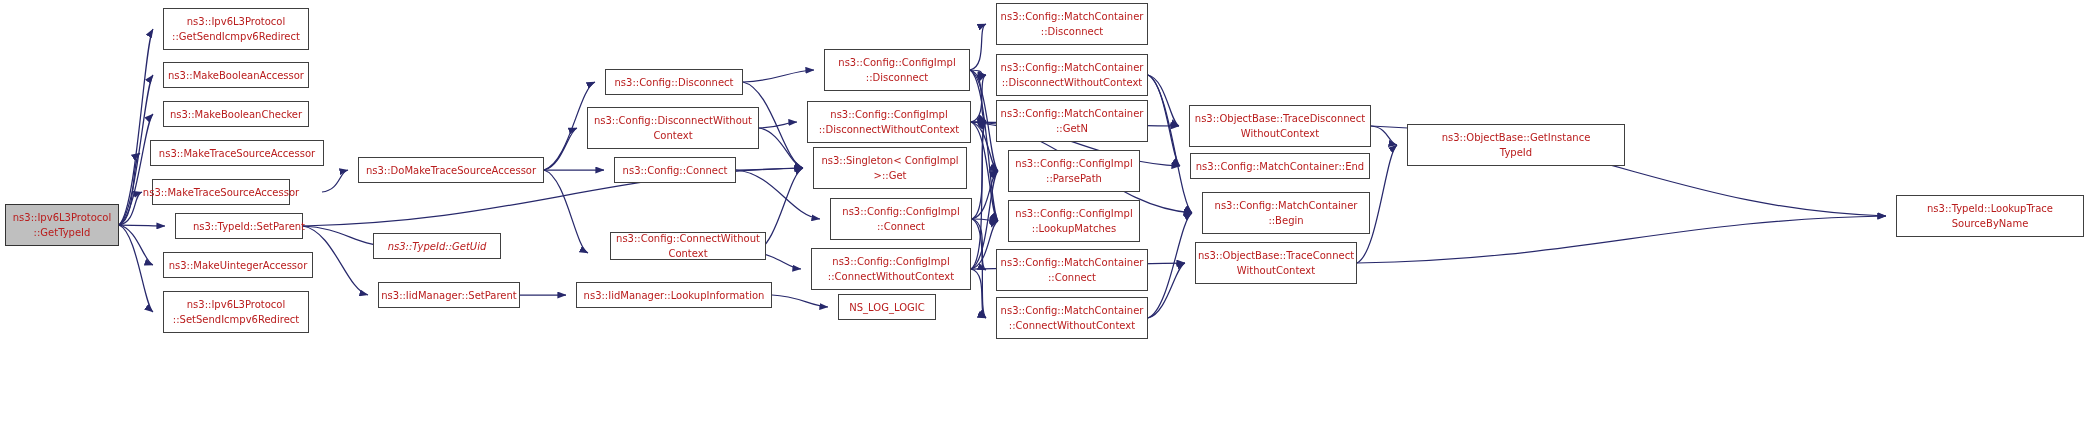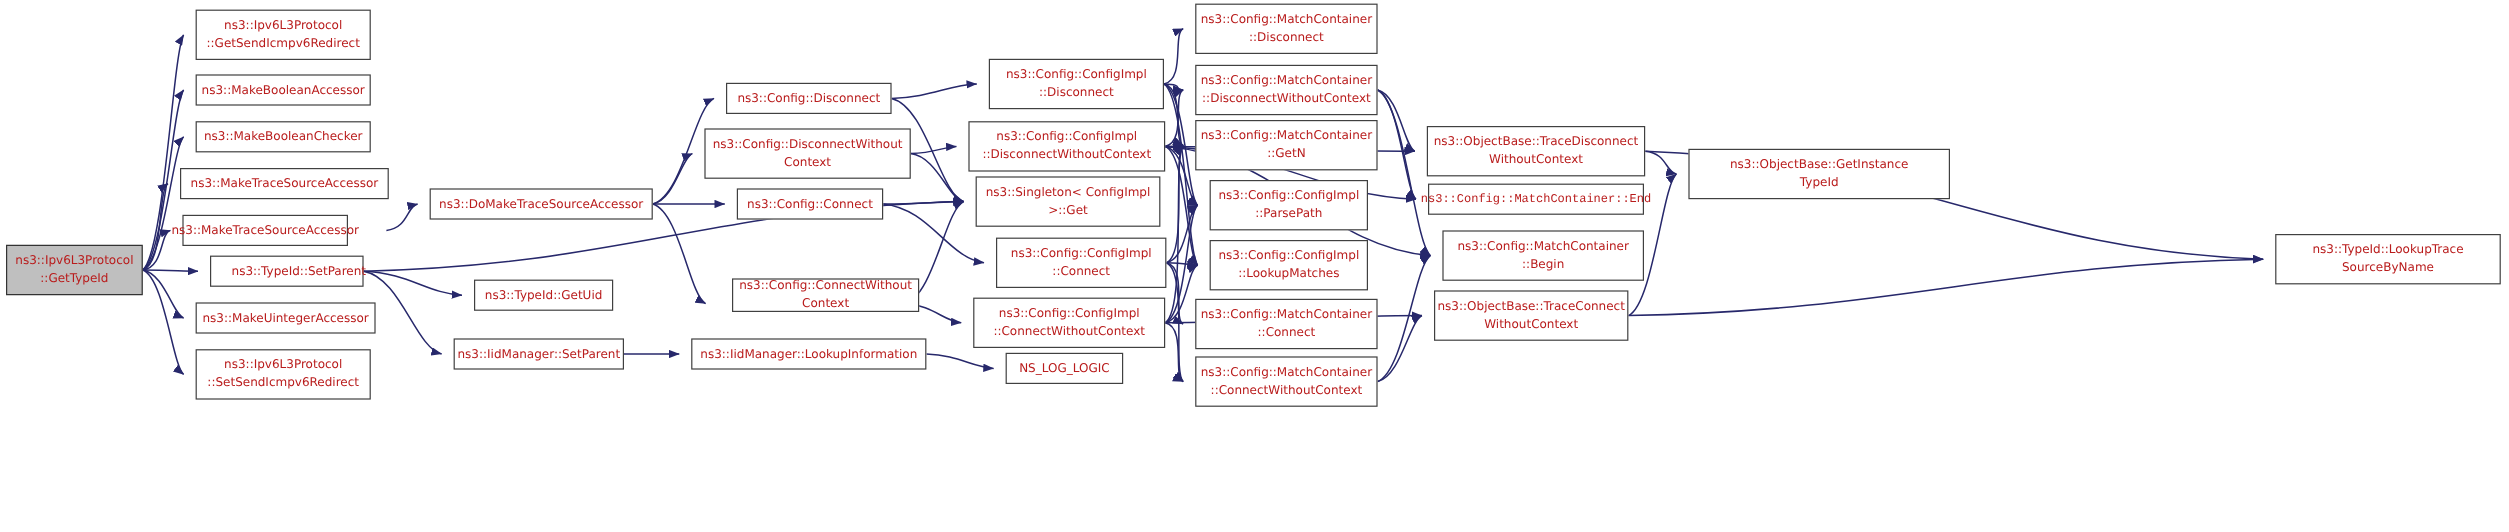--- a/index.html
+++ b/index.html
@@ -101,21 +101,21 @@
 ::GetSendIcmpv6Redirect</div>
       <div class="node" style="left: 163px; top: 62px; width: 146px; height: 26px;">ns3::MakeBooleanAccessor</div>
       <div class="node" style="left: 163px; top: 101px; width: 146px; height: 26px;">ns3::MakeBooleanChecker</div>
       <div class="node" style="left: 150px; top: 140px; width: 174px; height: 26px;">ns3::MakeTraceSourceAccessor</div>
       <div class="node" style="left: 152px; top: 179px; width: 138px; height: 26px;">ns3::MakeTraceSourceAccessor</div>
       <div class="node" style="left: 175px; top: 213px; width: 128px; height: 26px; padding-left: 24px;">ns3::TypeId::SetParent</div>
       <div class="node" style="left: 163px; top: 252px; width: 150px; height: 26px;">ns3::MakeUintegerAccessor</div>
       <div class="node" style="left: 163px; top: 291px; width: 146px; height: 42px;">ns3::Ipv6L3Protocol
 ::SetSendIcmpv6Redirect</div>
       <div class="node" style="left: 358px; top: 157px; width: 186px; height: 26px;">ns3::DoMakeTraceSourceAccessor</div>
-      <div class="node" style="left: 395px; top: 233px; width: 116px; height: 26px;">ns3::TypeId::GetUid</div>
+      <div class="node" style="left: 373px; top: 233px; width: 128px; height: 26px; font-style: italic;">ns3::TypeId::GetUid</div>
       <div class="node" style="left: 378px; top: 282px; width: 142px; height: 26px;">ns3::IidManager::SetParent</div>
       <div class="node" style="left: 605px; top: 69px; width: 138px; height: 26px;">ns3::Config::Disconnect</div>
       <div class="node" style="left: 587px; top: 107px; width: 172px; height: 42px;">ns3::Config::DisconnectWithout
 Context</div>
       <div class="node" style="left: 614px; top: 157px; width: 122px; height: 26px;">ns3::Config::Connect</div>
       <div class="node" style="left: 598px; top: 232px; width: 156px; height: 28px; margin-left: 12px;">ns3::Config::ConnectWithout
 Context</div>
       <div class="node" style="left: 576px; top: 282px; width: 196px; height: 26px; text-align: right;">ns3::IidManager::LookupInformation</div>
       <div class="node" style="left: 824px; top: 49px; width: 146px; height: 42px;">ns3::Config::ConfigImpl
 ::Disconnect</div>
@@ -137,21 +137,21 @@
       <div class="node" style="left: 1008px; top: 150px; width: 132px; height: 42px;">ns3::Config::ConfigImpl
 ::ParsePath</div>
       <div class="node" style="left: 1008px; top: 200px; width: 132px; height: 42px;">ns3::Config::ConfigImpl
 ::LookupMatches</div>
       <div class="node" style="left: 996px; top: 249px; width: 152px; height: 42px;">ns3::Config::MatchContainer
 ::Connect</div>
       <div class="node" style="left: 996px; top: 297px; width: 152px; height: 42px;">ns3::Config::MatchContainer
 ::ConnectWithoutContext</div>
       <div class="node" style="left: 1189px; top: 105px; width: 182px; height: 42px;">ns3::ObjectBase::TraceDisconnect
 WithoutContext</div>
-      <div class="node" style="left: 1190px; top: 153px; width: 180px; height: 26px; font-family: Liberation Mono, monospace;">ns3::Config::MatchContainer::End</div>
+      <div class="node" style="left: 1190px; top: 153px; width: 180px; height: 26px;">ns3::Config::MatchContainer::End</div>
       <div class="node" style="left: 1202px; top: 192px; width: 168px; height: 42px;">ns3::Config::MatchContainer
 ::Begin</div>
       <div class="node" style="left: 1195px; top: 242px; width: 162px; height: 42px;">ns3::ObjectBase::TraceConnect
 WithoutContext</div>
       <div class="node" style="left: 1407px; top: 124px; width: 218px; height: 42px;">ns3::ObjectBase::GetInstance
 TypeId</div>
       <div class="node" style="left: 1896px; top: 195px; width: 188px; height: 42px;">ns3::TypeId::LookupTrace
 SourceByName</div>
     </div>
 </div>

